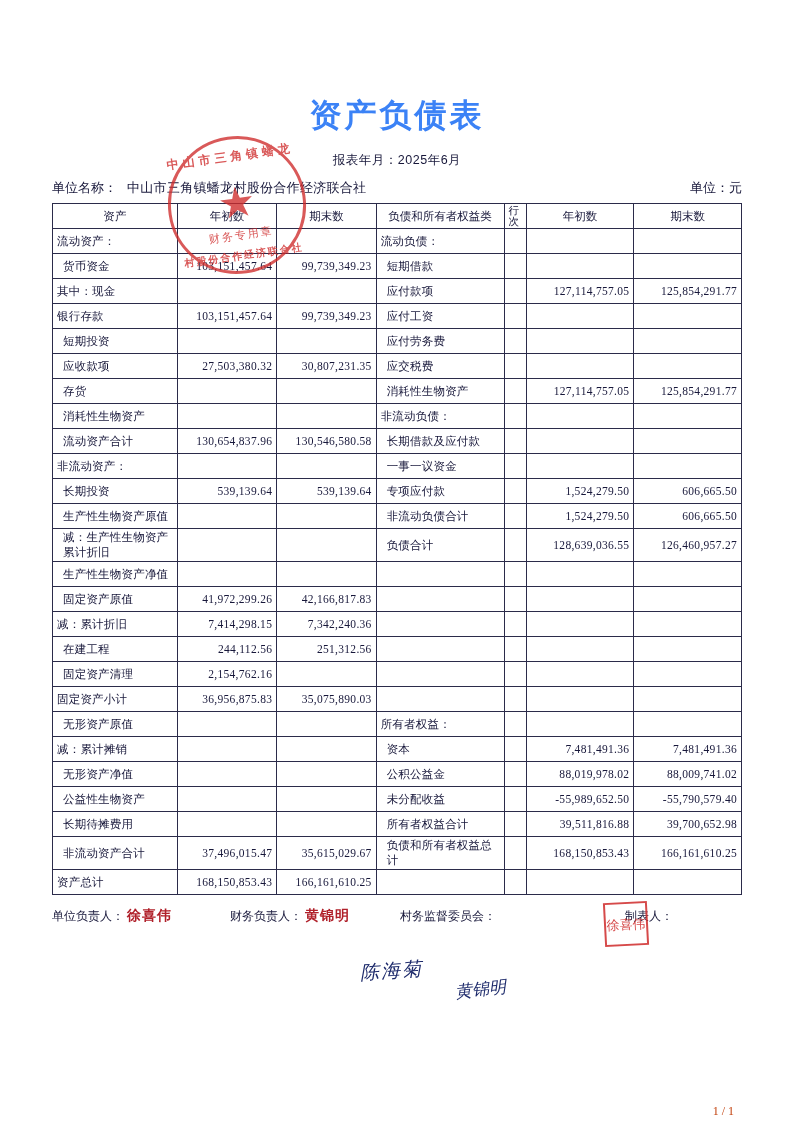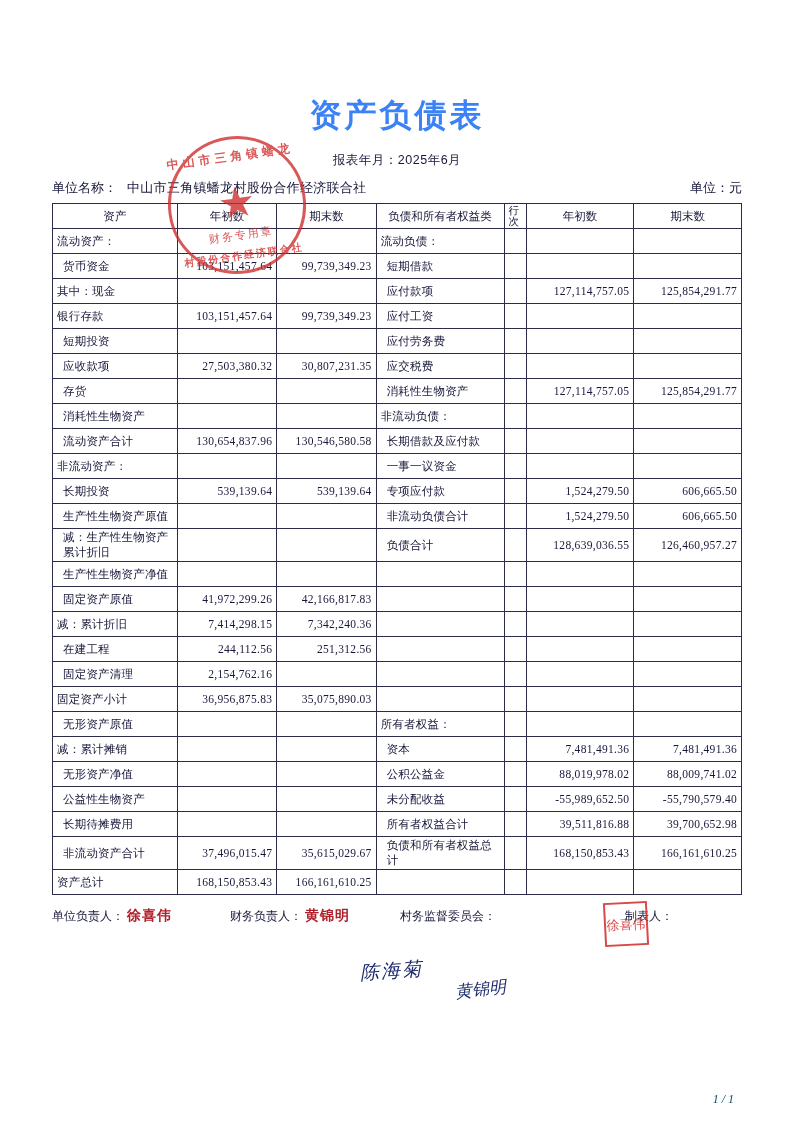--- a/index.html
+++ b/index.html
@@ -210,25 +210,24 @@
   }
   .hand-b {
     left: 455px; top: 930px;
     font-size: 17px;
     font-style: italic;
     transform: rotate(-6deg);
   }
   .page-num {
     position: absolute;
     right: 60px;
-    bottom: 64px;
+    bottom: 52px;
     font-size: 12px;
-    color: #0c4a6e;
-    font-family: "Liberation Serif", serif;
-    font-style: italic;
+    color: #c2410c;
+    font-family: "Liberation Serif", serif;
   }
 </style>
 </head>
 <body>
 
 <div class="page">
 
   <div class="doc-title">资产负债表</div>
 
   <div class="period-line">报表年月：2025年6月</div>

